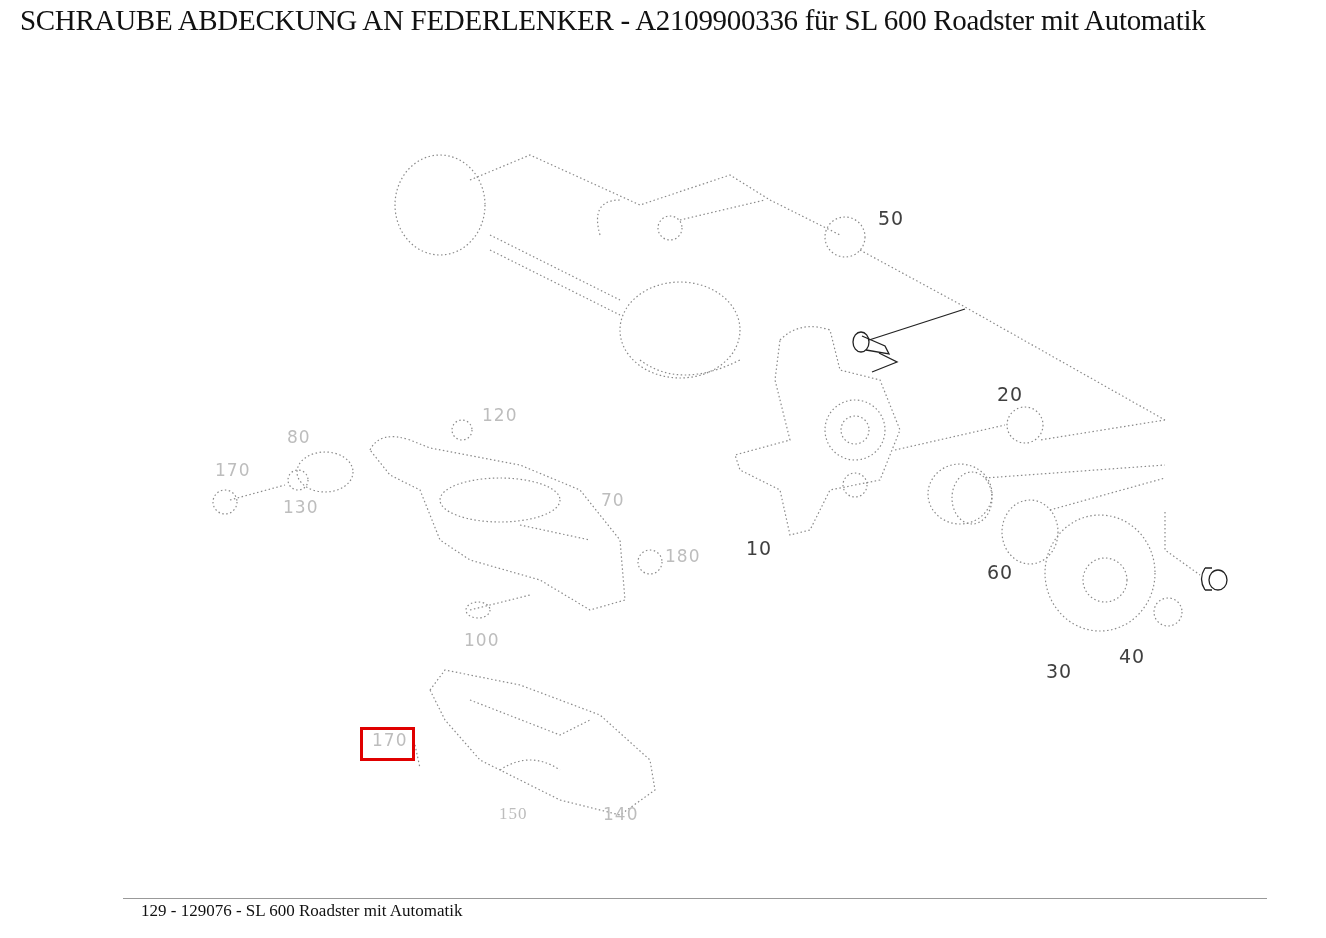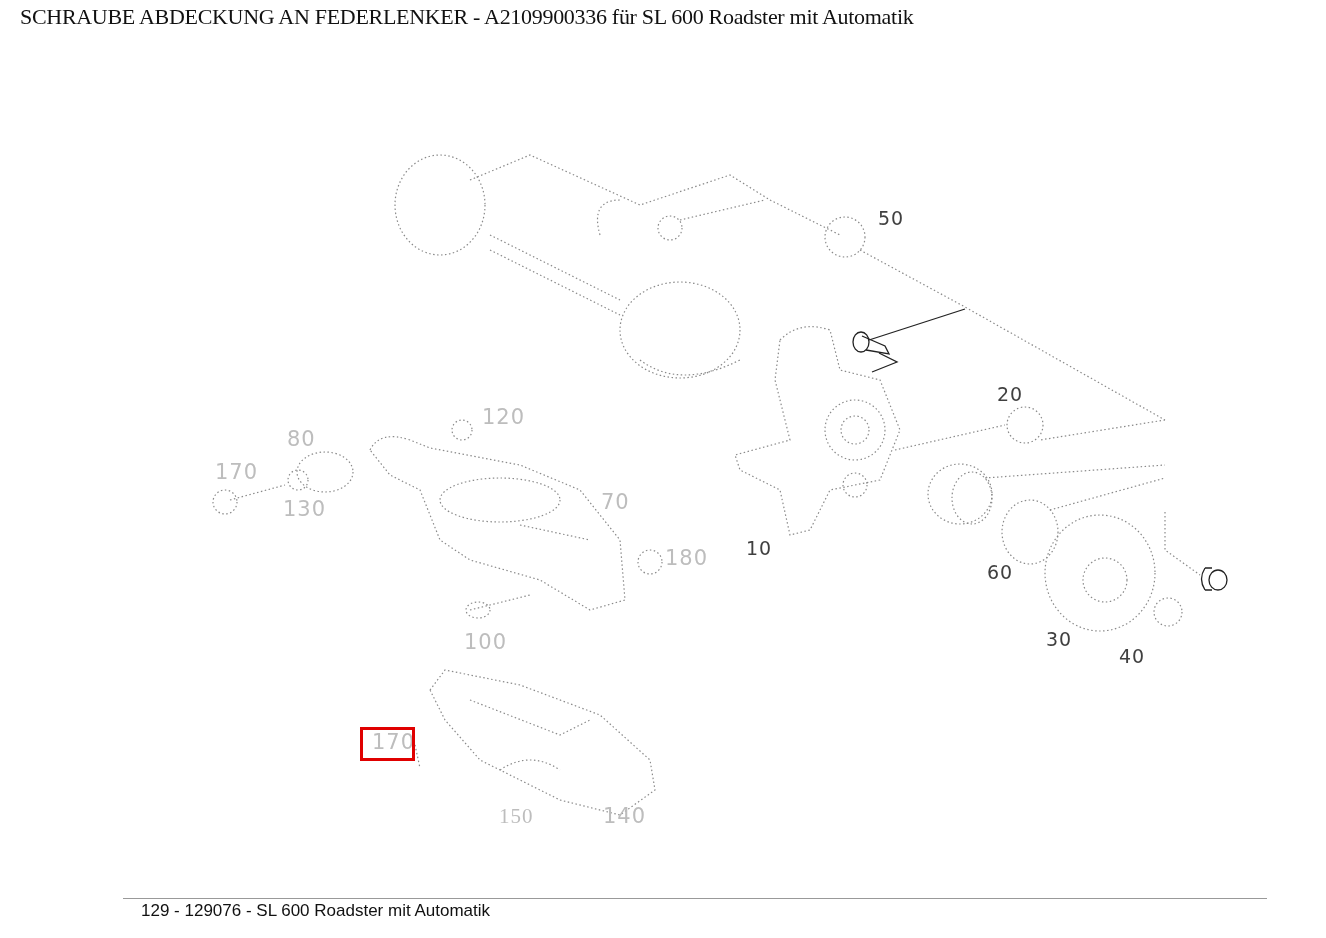--- a/index.html
+++ b/index.html
@@ -1,23 +1,23 @@
 <!DOCTYPE html>
 <html><head>
   <meta charset="utf-8">
   <style>
     html, body { margin: 0; padding: 0; background: #ffffff; }
     body { width: 1326px; height: 938px; position: relative; overflow: hidden; font-family: "DejaVu Serif", "Liberation Serif", serif; color: #111; }
-    .title { position: absolute; left: 20px; top: 4px; font-size: 22px; letter-spacing: -0.3px; white-space: nowrap; font-family: "Liberation Serif", serif; }
+    .title { position: absolute; left: 20px; top: 4px; font-size: 29px; letter-spacing: -0.3px; white-space: nowrap; font-family: "Liberation Serif", serif; }
     .diagram { position: absolute; left: 0; top: 0; width: 1326px; height: 938px; }
     .callout { position: absolute; font-family: "DejaVu Sans", sans-serif; font-size: 19px; color: #404040; letter-spacing: 1px; }
-    .callout.faint { color: #bdbdbd; font-size: 21px; }
+    .callout.faint { color: #bdbdbd; font-size: 17px; }
     .highlight { position: absolute; left: 360px; top: 727px; width: 49px; height: 28px; border: 3px solid #e00000; }
     .footer-rule { position: absolute; left: 123px; top: 898px; width: 1144px; height: 1px; background: #999; }
-    .footer { position: absolute; left: 141px; top: 901px; font-size: 17px; white-space: nowrap; font-family: Liberation Sans, sans-serif; }
+    .footer { position: absolute; left: 141px; top: 901px; font-size: 17px; white-space: nowrap; font-family: Liberation Serif, serif; }
   </style>
 </head>
 <body>
 
 <div class="title">SCHRAUBE ABDECKUNG AN FEDERLENKER - A2109900336 für SL 600 Roadster mit Automatik</div>
 
 <svg class="diagram" viewBox="0 0 1326 938" xmlns="http://www.w3.org/2000/svg">
   <g fill="none" stroke="#8a8a8a" stroke-width="1.2" stroke-dasharray="1.5 2.5">
 
     <g>
@@ -91,21 +91,21 @@
     <path d="M1205 568 L1212 568 M1205 590 L1212 590"></path>
     <path d="M1205 568 Q1198 579 1205 590"></path>
   </g>
 </svg>
 
 <div id="callouts">
     <div class="callout" style="left: 878px; top: 207px;">50</div>
     <div class="callout" style="left: 997px; top: 383px;">20</div>
     <div class="callout" style="left: 746px; top: 494px; margin-top: 43px;">10</div>
     <div class="callout" style="left: 987px; top: 561px;">60</div>
-    <div class="callout" style="left: 1046px; top: 628px;">30</div>
+    <div class="callout" style="left: 1046px; top: 660px;">30</div>
     <div class="callout" style="left: 1119px; top: 645px;">40</div>
     <div class="callout faint" style="left: 287px; top: 427px;">80</div>
     <div class="callout faint" style="left: 482px; top: 405px;">120</div>
     <div class="callout faint" style="left: 215px; top: 460px;">170</div>
     <div class="callout faint" style="left: 283px; top: 497px; text-align: right;">130</div>
     <div class="callout faint" style="left: 601px; top: 490px;">70</div>
     <div class="callout faint" style="left: 665px; top: 546px;">180</div>
     <div class="callout faint" style="left: 464px; top: 630px;">100</div>
     <div class="callout faint" style="left: 372px; top: 730px;">170</div>
     <div class="callout faint" style="left: 499px; top: 804px; font-family: Liberation Serif, serif;">150</div>

